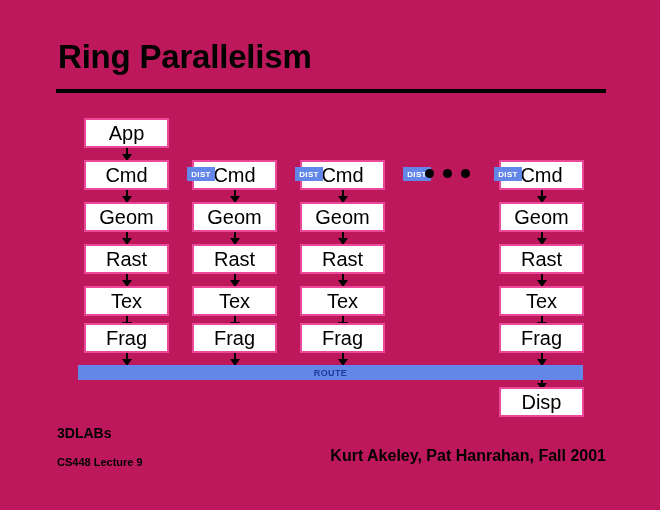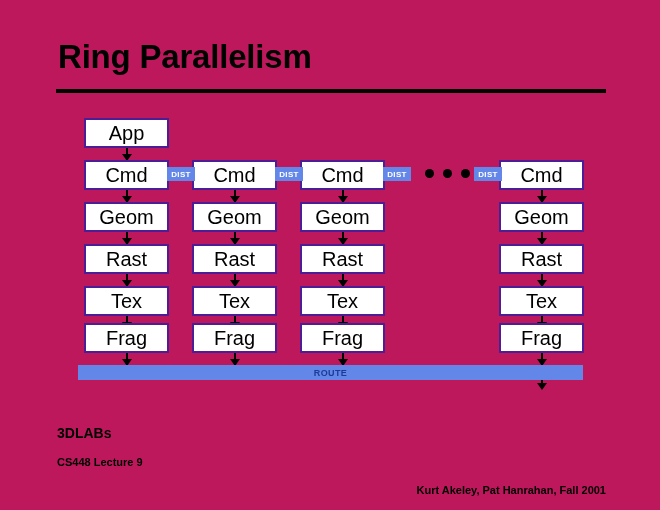--- a/index.html
+++ b/index.html
@@ -45,21 +45,21 @@
     position: absolute;
     left: 0;
     top: 0;
     width: 660px;
     height: 510px;
   }
 
   .node {
     position: absolute;
     box-sizing: border-box;
-    border: 2px solid #4c1d95;
+    border: 2px solid #ec4899;
     background: #ffffff;
     color: #000000;
     font-size: 20px;
     line-height: 1;
     display: flex;
     align-items: center;
     justify-content: center;
     white-space: nowrap;
   }
 
@@ -87,20 +87,21 @@
     box-sizing: border-box;
     background: #6287e8;
     color: #ffffff;
     font-size: 8px;
     font-weight: bold;
     letter-spacing: 0.3px;
     display: flex;
     align-items: center;
     justify-content: center;
     white-space: nowrap;
+    margin-left: 20px;
   }
 
   
   .ellipsis {
     position: absolute;
     display: flex;
     align-items: center;
     gap: 9px;
   }
   .ellipsis .dot {
@@ -138,22 +139,22 @@
     position: absolute;
     left: 57px;
     top: 456px;
     font-size: 11px;
     font-weight: bold;
     color: #000000;
   }
   .footer-right {
     position: absolute;
     right: 54px;
-    top: 484px;
-    font-size: 11px;
+    top: 447px;
+    font-size: 16px;
     font-weight: bold;
     color: #000000;
   }
 </style>
 </head>
 <body>
 
 <div class="slide">
 
   <div class="title">Ring Parallelism</div>
@@ -234,20 +235,21 @@
       <span class="dot"></span>
       <span class="dot"></span>
     </div>
 
     <div class="route-bar" style="left:78px; top:365px; width:505px; height:15px;">
       <span class="route-label">ROUTE</span>
     </div>
 
     <div class="varrow" style="left:541px; top:380px; height:9px;"></div>
 
+    <div class="node" style="left:499px; top:387px; width:85px; height:30px;">Disp</div>
 
   </div>
 
   <div class="footer-brand">3DLABs</div>
   <div class="footer-left">CS448 Lecture 9</div>
   <div class="footer-right">Kurt Akeley, Pat Hanrahan, Fall 2001</div>
 
 </div>
 
 </body></html>

